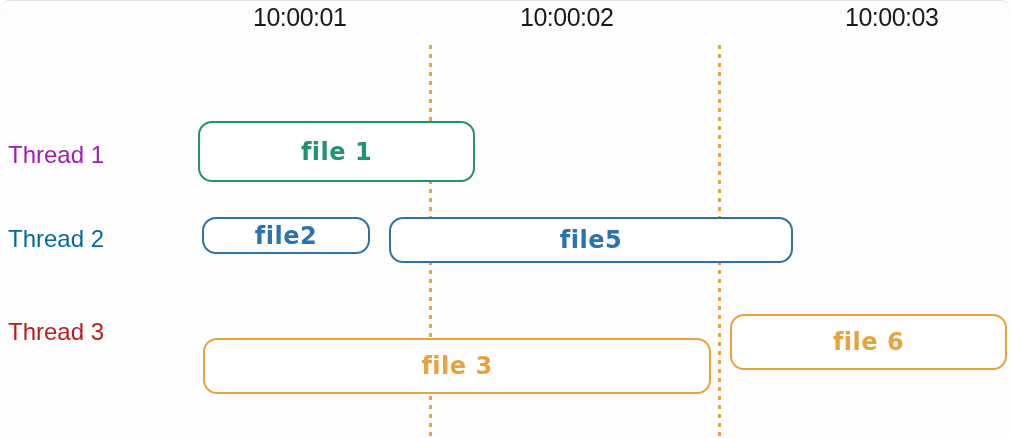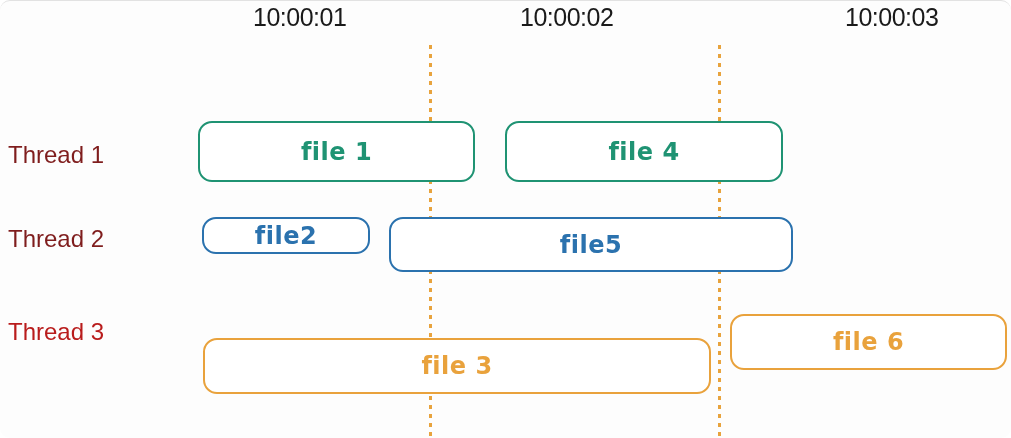--- a/index.html
+++ b/index.html
@@ -42,22 +42,22 @@
   }
 
   
   .thread-label {
     position: absolute;
     left: 8px;
     font-size: 24px;
     white-space: nowrap;
     font-family: "Liberation Sans", sans-serif;
   }
-  .thread-label.t1 { color: #7f1d1d; }
-  .thread-label.t2 { color: #7f1d1d; }
+  .thread-label.t1 { color: #a21caf; }
+  .thread-label.t2 { color: #0369a1; }
   .thread-label.t3 { color: #b91c1c; }
 
   
   .file-box {
     position: absolute;
     box-sizing: border-box;
     border-style: solid;
     border-width: 2.4px;
     border-radius: 14px;
     background: #ffffff;
@@ -91,29 +91,26 @@
     <div class="time-label" style="left:845px">10:00:03</div>
   </div>
 
   <div class="marker" style="left:429px"></div>
   <div class="marker" style="left:718px"></div>
 
   <div class="thread-label t1" style="top:140px">Thread 1</div>
   <div class="file-box green" style="left:198px; top:120px; width:277px; height:61px;">
     <span class="file-text green">file 1</span>
   </div>
-  <div class="file-box green" style="left:505px; top:120px; width:278px; height:61px;">
-    <span class="file-text green">file 4</span>
-  </div>
 
   <div class="thread-label t2" style="top:224px">Thread 2</div>
   <div class="file-box blue" style="left:202px; top:216px; width:168px; height:37px;">
     <span class="file-text blue">file2</span>
   </div>
-  <div class="file-box blue" style="left:389px; top:216px; width:404px; height:55px;">
+  <div class="file-box blue" style="left:389px; top:216px; width:404px; height:46px;">
     <span class="file-text blue">file5</span>
   </div>
 
   <div class="thread-label t3" style="top:317px">Thread 3</div>
   <div class="file-box orange" style="left:203px; top:313px; width:508px; height:56px;margin-top:24px;">
     <span class="file-text orange">file 3</span>
   </div>
   <div class="file-box orange" style="left:730px; top:313px; width:277px; height:56px;">
     <span class="file-text orange">file 6</span>
   </div>

